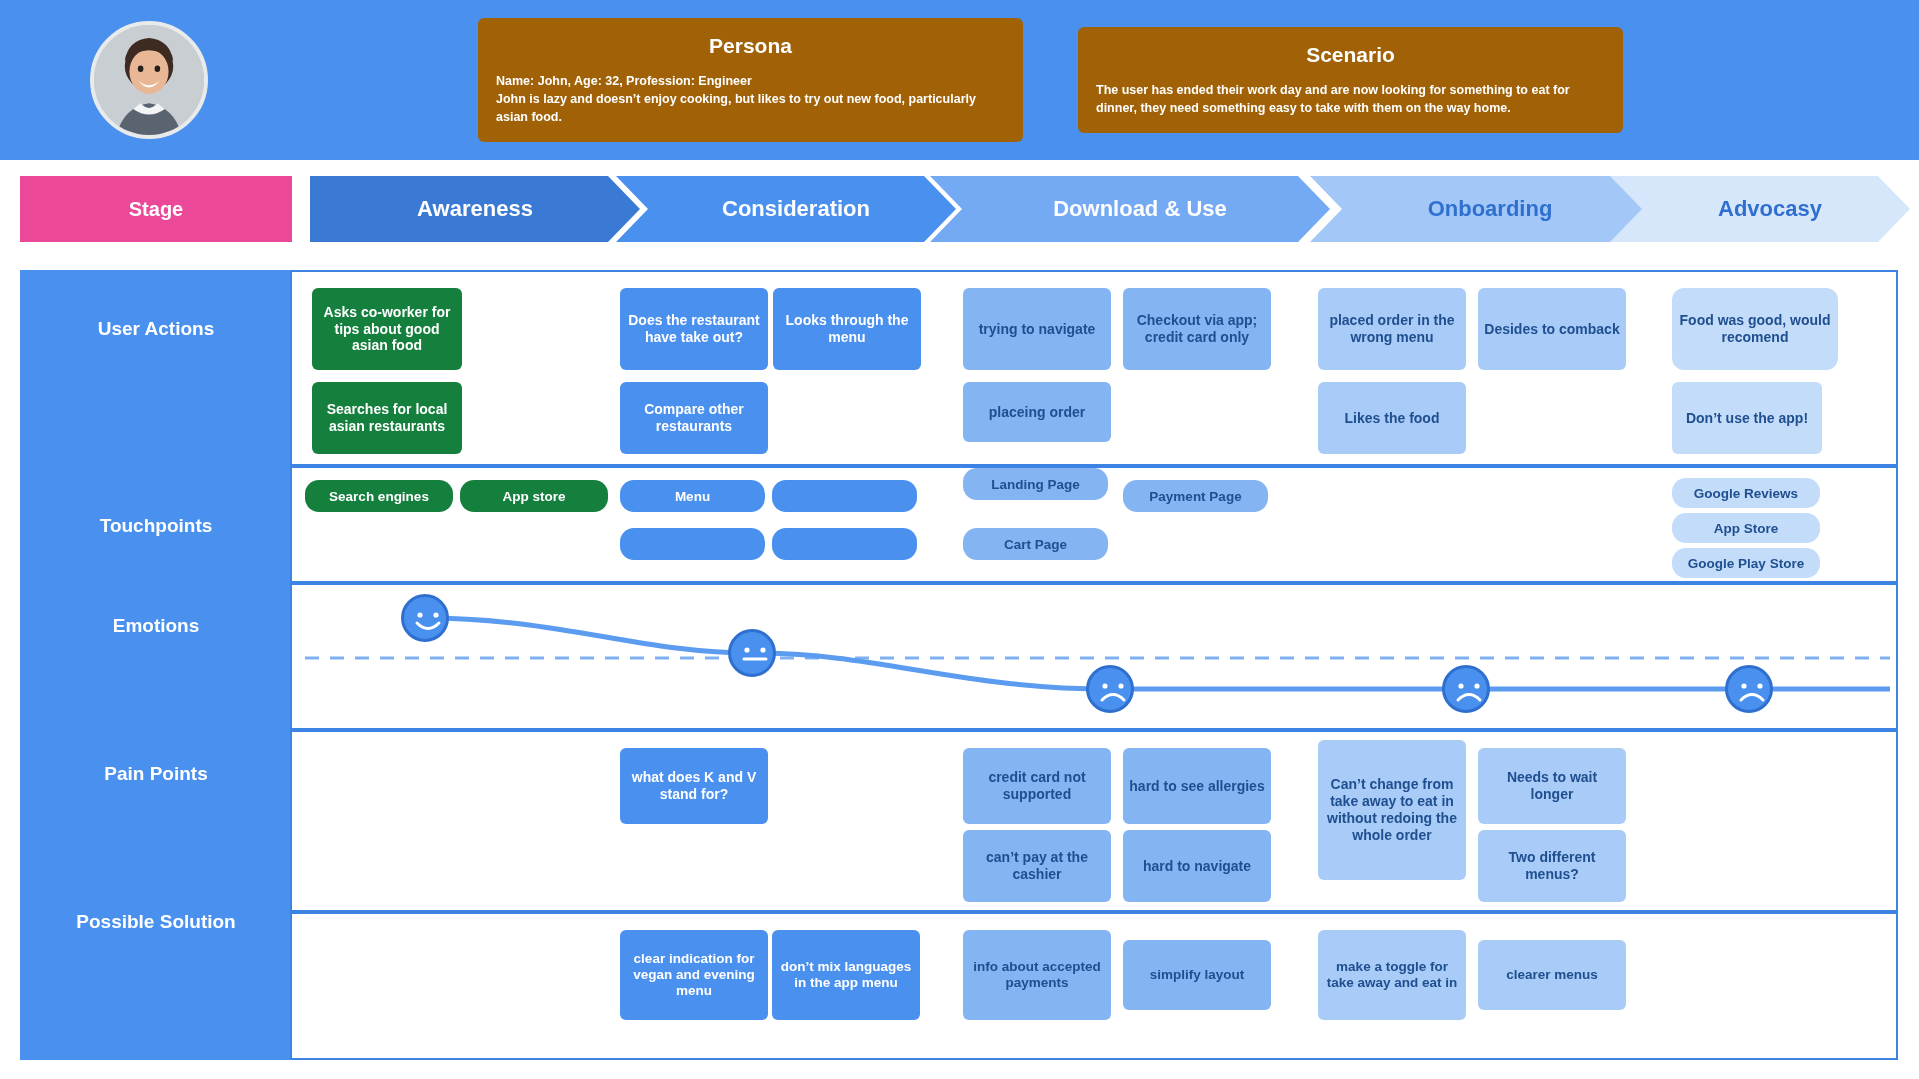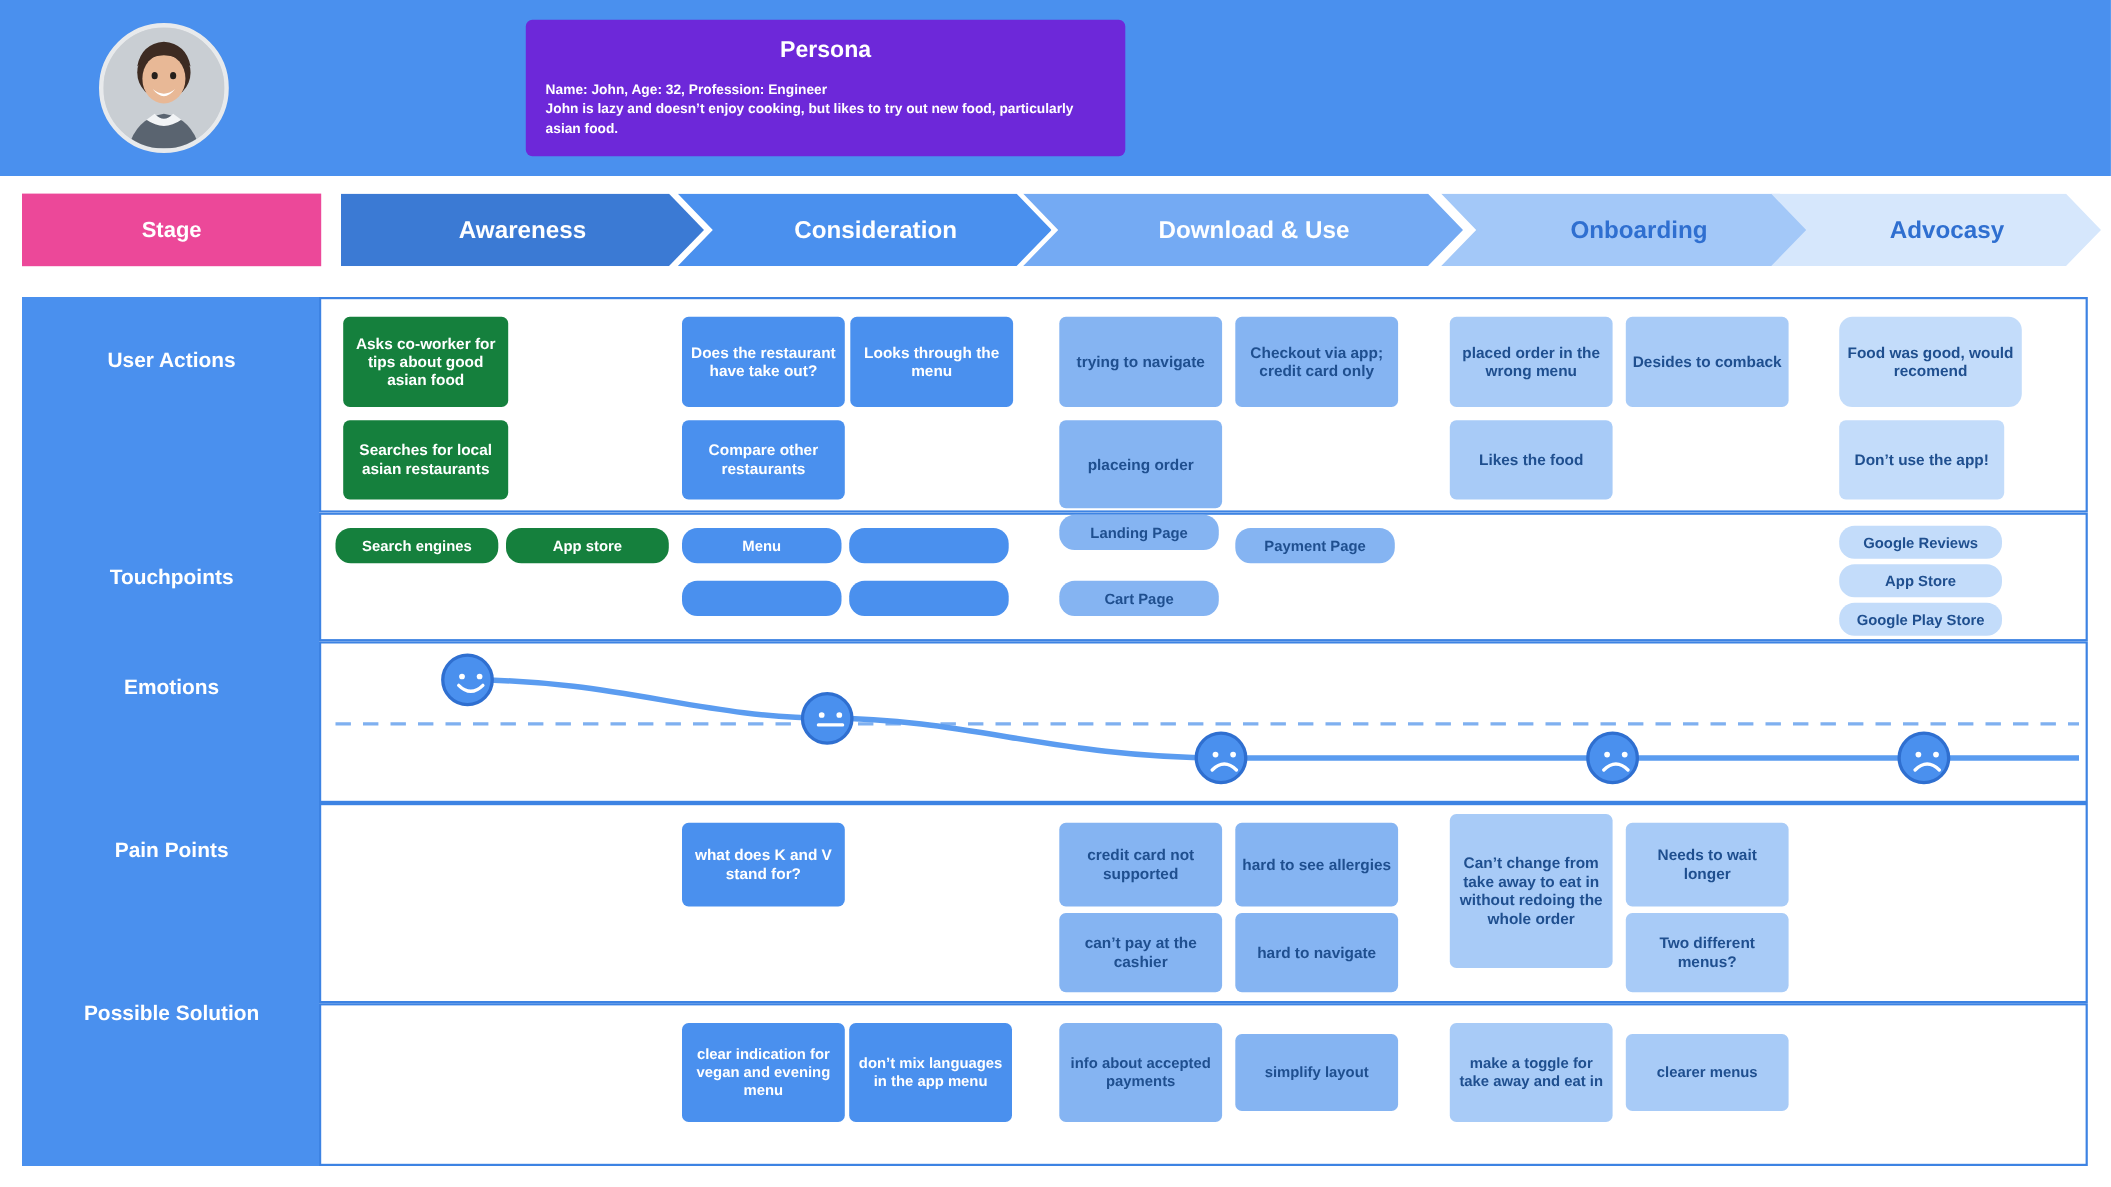--- a/index.html
+++ b/index.html
@@ -22,21 +22,21 @@
     width:118px; height:118px; border-radius:50%;
     margin-left:90px;
     background:#cfd4d8;
     border:4px solid #e8eaec;
     overflow:hidden;
     position:relative;
     flex:none;
   }
   .avatar svg { display:block; width:100%; height:100%; }
   .hdr-card {
-    background:#6d28d9;
+    background:#a16207;
     border-radius:6px;
     color:#ffffff;
     padding:10px 18px 16px 18px;
   }
   .hdr-card.persona { width:545px; margin-left:270px; }
   .hdr-card.scenario { width:545px; margin-left:55px; }
   .hdr-title {
     text-align:center; font-weight:bold; font-size:21px; margin:6px 0 14px 0;
   }
   .hdr-body { font-size:12.5px; font-weight:bold; line-height:1.45; }
@@ -132,20 +132,26 @@
   </div>
 
   <div class="hdr-card persona">
     <div class="hdr-title">Persona</div>
     <div class="hdr-body">
       <div>Name: John, Age: 32, Profession: Engineer</div>
       <div>John is lazy and doesn’t enjoy cooking, but likes to try out new food, particularly asian food.</div>
     </div>
   </div>
 
+  <div class="hdr-card scenario">
+    <div class="hdr-title">Scenario</div>
+    <div class="hdr-body">
+      <div>The user has ended their work day and are now looking for something to eat for dinner, they need something easy to take with them on the way home.</div>
+    </div>
+  </div>
 </div>
 
 <div class="stage-row">
   <div class="stage-label">Stage</div>
   <div id="stage-chevrons">
       <div class="chev first" style="left: 310px; width: 330px; background: rgb(59, 122, 212);">
         <span>Awareness</span>
       </div>
       <div class="chev" style="left: 616px; width: 340px; background: rgb(74, 144, 238);">
         <span>Consideration</span>
@@ -187,21 +193,21 @@
     </div>
     <div class="card c-mid" style="left: 620px; top: 382px; width: 148px; height: 72px; font-size: 14px;">
       <span>Compare other restaurants</span>
     </div>
     <div class="card c-mid" style="left: 773px; top: 288px; width: 148px; height: 82px; font-size: 14px;">
       <span>Looks through the menu</span>
     </div>
     <div class="card c-light" style="left: 963px; top: 288px; width: 148px; height: 82px; font-size: 14px;">
       <span>trying to navigate</span>
     </div>
-    <div class="card c-light" style="left: 963px; top: 382px; width: 148px; height: 80px; font-size: 14px;">
+    <div class="card c-light" style="left: 963px; top: 382px; width: 148px; height: 60px; font-size: 14px;">
       <span>placeing order</span>
     </div>
     <div class="card c-light" style="left: 1123px; top: 288px; width: 148px; height: 82px; font-size: 14px;">
       <span>Checkout via app; credit card only</span>
     </div>
     <div class="card c-pale" style="left: 1318px; top: 288px; width: 148px; height: 82px; font-size: 14px;">
       <span>placed order in the wrong menu</span>
     </div>
     <div class="card c-pale" style="left: 1318px; top: 382px; width: 148px; height: 72px; font-size: 14px;">
       <span>Likes the food</span>

